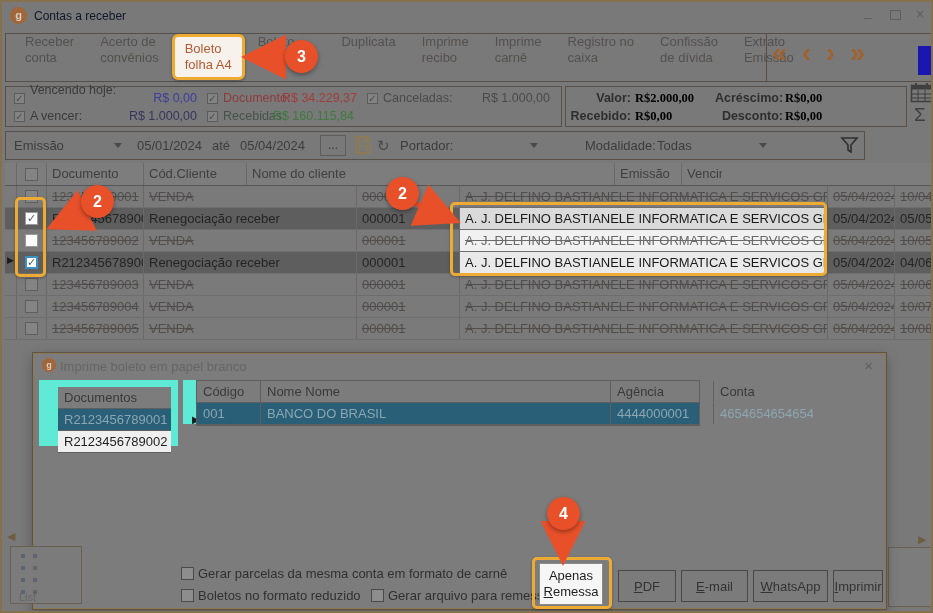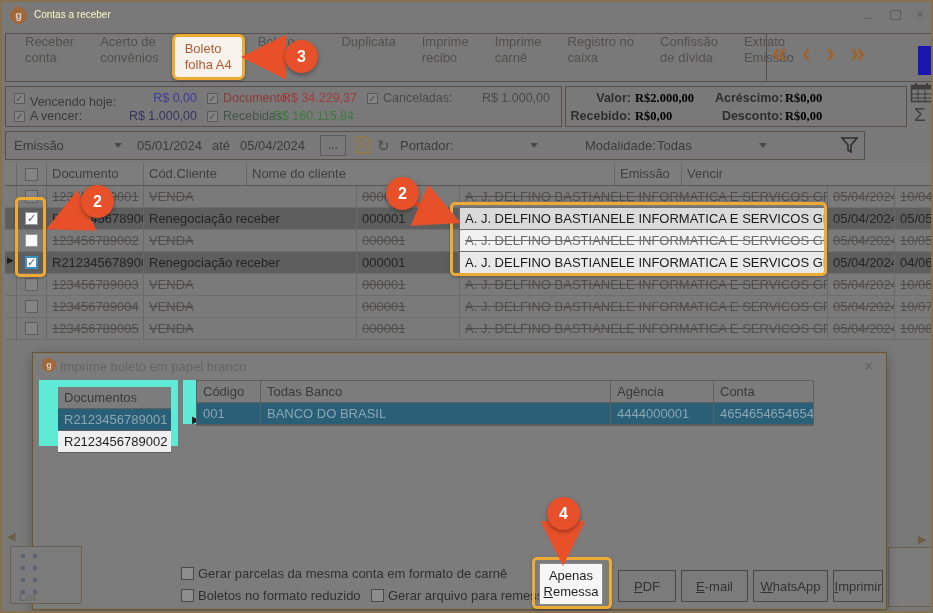--- a/index.html
+++ b/index.html
@@ -3,21 +3,21 @@
 <meta charset="utf-8">
 <style>
   * { margin:0; padding:0; box-sizing:border-box; }
   body { background:#5f5f5f; font-family:"Liberation Sans",sans-serif; }
   .screen{position:relative;width:933px;height:613px;background:#797979;overflow:hidden;
           border:2px solid #86714f;font-family:"Liberation Sans",sans-serif;}
   
   .titlebar{position:absolute;left:0;top:0;width:100%;height:28px;}
   .appicon{position:absolute;width:17px;height:17px;border-radius:50%;background:#a1663a;
            color:#d8cfc2;font-size:11px;font-weight:bold;text-align:center;line-height:17px;}
-  .titletext{position:absolute;font-size:10px;color:#fef9c3;}
+  .titletext{position:absolute;font-size:12px;color:#0f172a;}
   .wctl{position:absolute;top:6px;color:#5e5e5e;font-size:14px;line-height:14px;}
   .wmax{width:11px;height:10px;border:1px solid #5e5e5e;}
   
   .toolbar{position:absolute;left:3px;top:31px;width:927px;height:49px;border:1px solid #57504a;}
   .tb-divider{position:absolute;left:760px;top:0;width:1px;height:47px;background:#57504a;}
   .tbtns{position:absolute;left:6px;top:0;height:47px;display:flex;align-items:flex-start;}
   .tbtn{padding:0 13px;font-size:13px;line-height:16px;color:#53514f;white-space:nowrap;}
   .tbtn.hl{background:#f7f3ec;border:3px solid #edab33;border-radius:6px;color:#b05a35;
            padding:4px 10px;box-shadow:0 1px 3px rgba(0,0,0,.35);}
   .navarrows{position:absolute;left:770px;top:36px;width:146px;display:flex;gap:15px;
@@ -83,21 +83,21 @@
   .dialog{position:absolute;left:31px;top:351px;width:853px;height:256px;background:#7c7c7c;
           border:1px solid #8d7856;box-shadow:0 0 0 1px #5f5648,0 4px 12px rgba(0,0,0,.3);z-index:40;}
   .dlg-title{position:absolute;left:26px;top:5px;font-size:13px;color:#656565;}
   .dlg-x{position:absolute;right:12px;top:3px;font-size:15px;color:#5e5e5e;}
   .list{position:absolute;border:7px solid #5eead4;}
   .lrow{height:22px;font-size:13px;padding:3px 0 0 6px;border-bottom:1px solid #5f5f5f;
         overflow:hidden;white-space:nowrap;}
   .lrow.h{color:#3a3a3a;background:#7c7c7c;}
   .teal{background:#2a5f78;color:#8ca6b2;}
   .white{background:#efefef;color:#1e1e1e;}
-  .banktbl{position:absolute;left:162px;top:26px;width:618px;border:1px solid #5f5f5f;}
+  .banktbl{position:absolute;left:162px;top:26px;width:504px;border:1px solid #5f5f5f;}
   .brow{display:flex;height:22px;border-bottom:1px solid #5f5f5f;}
   .bcell{flex:none;font-size:13px;padding:3px 0 0 6px;border-right:1px solid #5f5f5f;
          overflow:hidden;white-space:nowrap;color:#3a3a3a;}
   .bc1{width:64px;} .bc2{width:350px;} .bc3{width:103px;} .bc4{width:99px;border-right:none;}
   .brow.teal .bcell{color:#8ca6b2;}
   .opt{position:absolute;font-size:13px;color:#303030;white-space:nowrap;}
   .ocb{position:absolute;width:13px;height:13px;border:1px solid #4a4a4a;background:#8d8d8d;}
   .dbtn{position:absolute;height:32px;border:1px solid #474747;background:#7b7b7b;color:#333;
         font-size:13px;display:flex;align-items:center;justify-content:center;}
   .dbtn u, .abtn u{text-decoration:underline;}
@@ -167,21 +167,21 @@
   <div class="navarrows">
     <span>«</span>
     <span>‹</span>
     <span>›</span>
     <span>»</span>
   </div>
   <div class="bluechip"></div>
 
   <div class="sumbox" style="left:3px;top:84px;width:557px;height:41px;"></div>
   <div class="scb" style="left:12px;top:91px;">✓</div>
-  <div class="slabel" style="left:28px;top:93px;">Vencendo hoje:</div>
+  <div class="slabel" style="left:28px;top:81px;">Vencendo hoje:</div>
   <div class="sval" style="left:120px;top:89px;width:75px;color:#3c3c9e;">R$ 0,00</div>
   <div class="scb" style="left:205px;top:91px;">✓</div>
   <div class="slabel" style="left:221px;top:89px;color:#8f3a3a;">Documento:</div>
   <div class="sval" style="left:263px;top:89px;width:92px;color:#a03c3c;">R$ 34.229,37</div>
   <div class="scb" style="left:365px;top:91px;">✓</div>
   <div class="slabel" style="left:381px;top:89px;color:#4a4a4a;">Canceladas:</div>
   <div class="sval" style="left:455px;top:89px;width:93px;color:#4a4a4a;">R$ 1.000,00</div>
   <div class="scb" style="left:12px;top:109px;">✓</div>
   <div class="slabel" style="left:28px;top:107px;">A vencer:</div>
   <div class="sval" style="left:110px;top:107px;width:85px;color:#35355e;">R$ 1.000,00</div>
@@ -359,21 +359,21 @@
       <div class="lrow teal">R2123456789001</div>
       <div class="lrow white">R2123456789002</div>
     </div>
 
     <div class="list" style="left:149px;top:26px;width:13px;height:44px;">
       <div class="mark" style="left:2px;top:27px;">▶</div>
     </div>
     <div class="banktbl">
       <div class="brow">
         <div class="bcell bc1">Código</div>
-        <div class="bcell bc2">Todas Banco</div>
+        <div class="bcell bc2">Nome Nome</div>
         <div class="bcell bc3">Agência</div>
         <div class="bcell bc4">Conta</div>
       </div>
       <div class="brow teal">
         <div class="bcell bc1">001</div>
         <div class="bcell bc2">BANCO DO BRASIL</div>
         <div class="bcell bc3">4444000001</div>
         <div class="bcell bc4">4654654654654</div>
       </div>
     </div>

